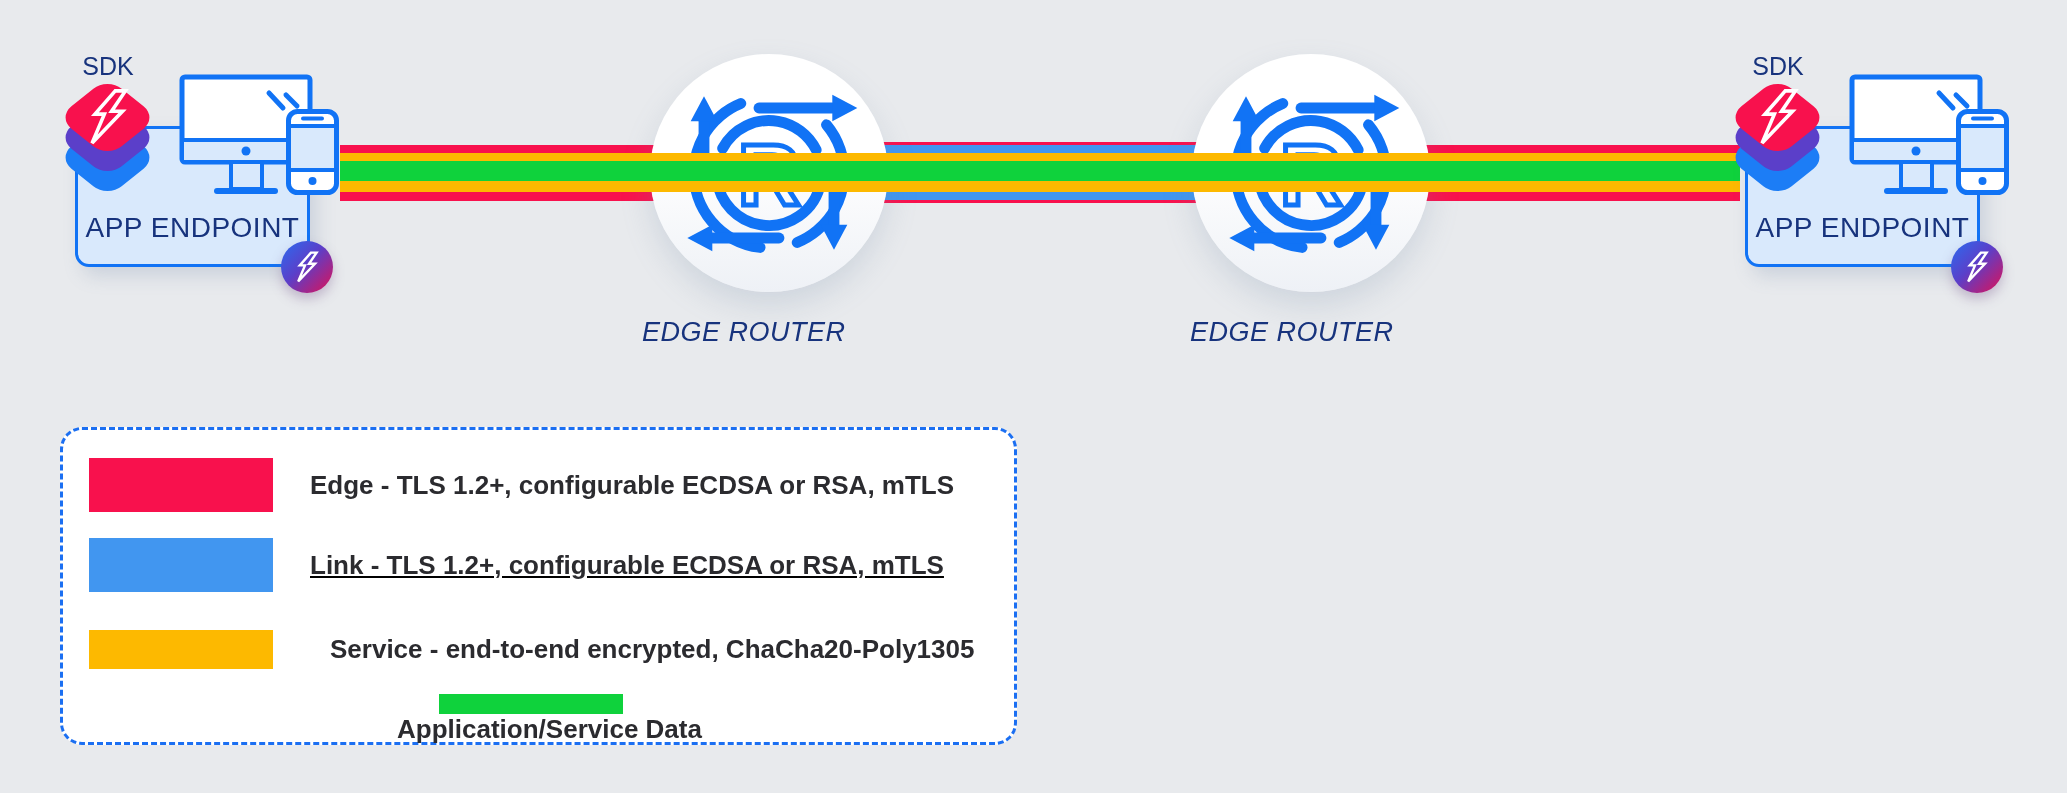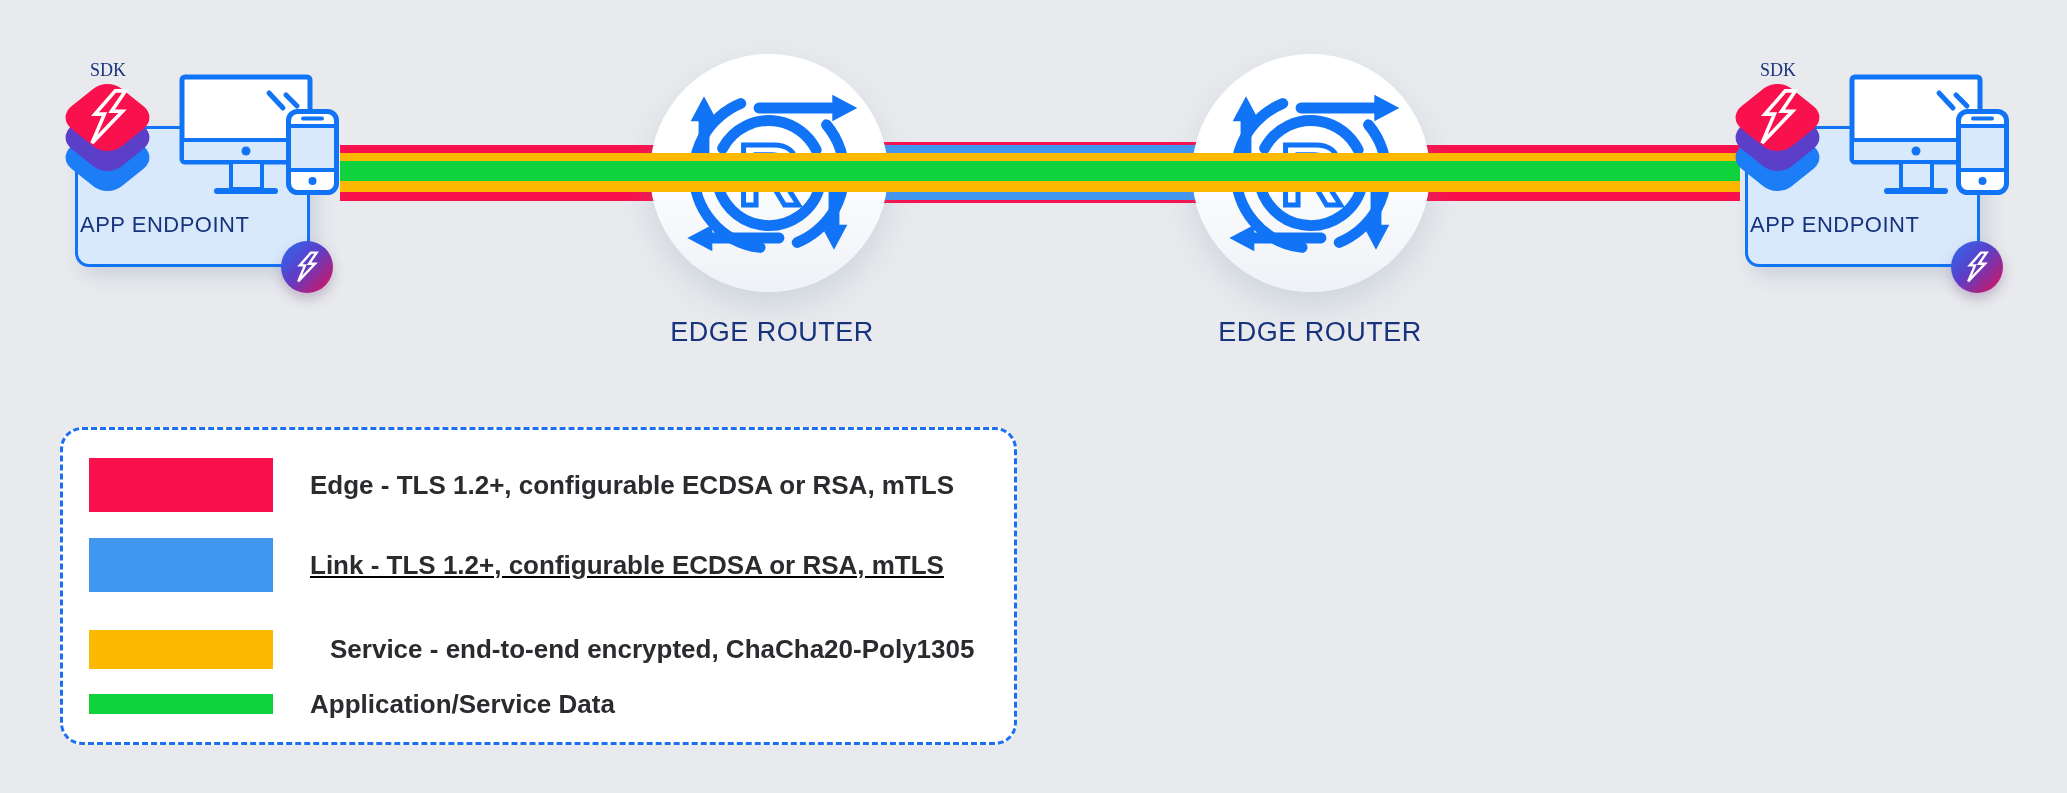--- a/index.html
+++ b/index.html
@@ -15,35 +15,35 @@
   .router-circle{position:absolute;top:54px;width:238px;height:238px;border-radius:50%;
     background:linear-gradient(180deg,#ffffff 45%,#eef1f6 100%);
     box-shadow:0 14px 30px rgba(120,140,170,.22);z-index:2;}
   .router-circle.left{left:650px;}
   .router-circle.right{left:1192px;}
   .router-glyph{position:absolute;left:19px;top:19px;}
   .router-glyph .stroke{stroke:var(--icon-stroke,#1173F5);fill:none;stroke-width:13;stroke-linecap:round;}
   .router-glyph .head{fill:var(--icon-stroke,#1173F5);}
   .router-glyph text{fill:none;stroke:var(--icon-stroke,#1173F5);stroke-width:6;
     font-family:"Liberation Sans",sans-serif;font-weight:bold;}
-  .router-label{position:absolute;top:317px;width:260px;text-align:center;
-    color:var(--label-navy,#17337D);font-size:27px;letter-spacing:.5px;z-index:4;}
+  .router-label{position:absolute;top:317px;width:260px;
+    color:var(--label-navy,#17337D);font-size:27px;letter-spacing:.5px;z-index:4;font-style:italic;}
   .router-label.left{left:642px;}
   .router-label.right{left:1190px;}
 
   
   .endpoint{position:absolute;top:0;left:0;width:0;height:0;z-index:4;}
   .endpoint.right{left:1670px;}
   .ep-box{position:absolute;left:75px;top:126px;width:235px;height:141px;box-sizing:border-box;
     background:var(--icon-fill,#D9E9FC);border:3px solid var(--icon-stroke,#1173F5);border-radius:14px;
     box-shadow:7px 9px 18px rgba(120,140,170,.25);}
-  .ep-label{position:absolute;left:80px;top:212px;width:225px;text-align:left;
-    color:var(--label-navy,#17337D);font-size:22px;letter-spacing:.5px;}
-  .sdk-label{position:absolute;left:75px;top:60px;width:66px;text-align:center;
-    color:var(--label-navy,#17337D);font-size:18px;font-family:Liberation Serif, serif;}
+  .ep-label{position:absolute;left:80px;top:212px;width:225px;text-align:center;
+    color:var(--label-navy,#17337D);font-size:28px;letter-spacing:.5px;}
+  .sdk-label{position:absolute;left:75px;top:52px;width:66px;text-align:center;
+    color:var(--label-navy,#17337D);font-size:25px;}
   .diamond{position:absolute;width:71px;height:71px;border-radius:20px;
     transform:scaleY(.8) rotate(45deg);transform-origin:center;}
   .diamond.d-blue{left:72px;top:122px;background:var(--stack-blue,#1C7DF6);}
   .diamond.d-purple{left:72px;top:102px;background:var(--stack-purple,#5B3FC9);}
   .diamond.d-red{left:72px;top:82px;background:var(--edge-red,#F8114D);}
   .stack-bolt{position:absolute;left:86px;top:88px;}
   .bolt-path{fill:none;stroke:#ffffff;stroke-width:5;stroke-linejoin:miter;}
   .monitor{position:absolute;left:179px;top:74px;}
   .phone{position:absolute;left:286px;top:109px;}
   .icon-stroke{stroke:var(--icon-stroke,#1173F5);}
@@ -54,21 +54,21 @@
 
   
   .legend{position:absolute;left:60px;top:427px;width:957px;height:318px;box-sizing:border-box;
     background:#ffffff;border:3px dashed var(--legend-border,#1B6FF2);border-radius:22px;z-index:5;}
   .legend-row{position:absolute;left:26px;right:4px;display:flex;align-items:center;}
   .legend-row .swatch{width:184px;flex:none;margin-right:37px;height:100%;}
   .legend-row .legend-text{color:var(--legend-text,#2B2B2F);font-size:26px;font-weight:bold;white-space:nowrap;}
   .legend-row.r0{top:28px;height:54px;}
   .legend-row.r1{top:108px;height:54px;text-decoration:underline;}
   .legend-row.r2{top:200px;height:39px;gap:20px;}
-  .legend-row.r3{top:264px;height:20px;}
+  .legend-row.r3{top:264px;height:20px;flex-direction:column;}
 </style>
 </head>
 <body>
 
 <div class="stage">
 
   <div class="stripe z1" style="left: 340px; top: 145px; width: 440px; height: 56px; background-color: rgb(248, 17, 77);"></div>
   <div class="stripe z1" style="left: 769px; top: 142px; width: 542px; height: 61px; background-color: rgb(248, 17, 77);"></div>
   <div class="stripe z1" style="left: 769px; top: 145px; width: 542px; height: 55px; background-color: rgb(65, 150, 240);"></div>
   <div class="stripe z1" style="left: 1300px; top: 145px; width: 440px; height: 56px; background-color: rgb(248, 17, 77);"></div>

